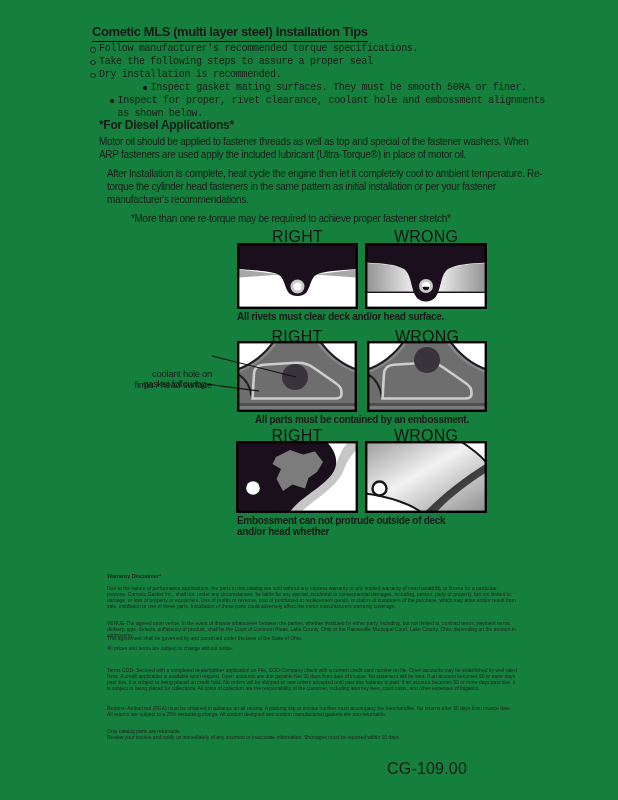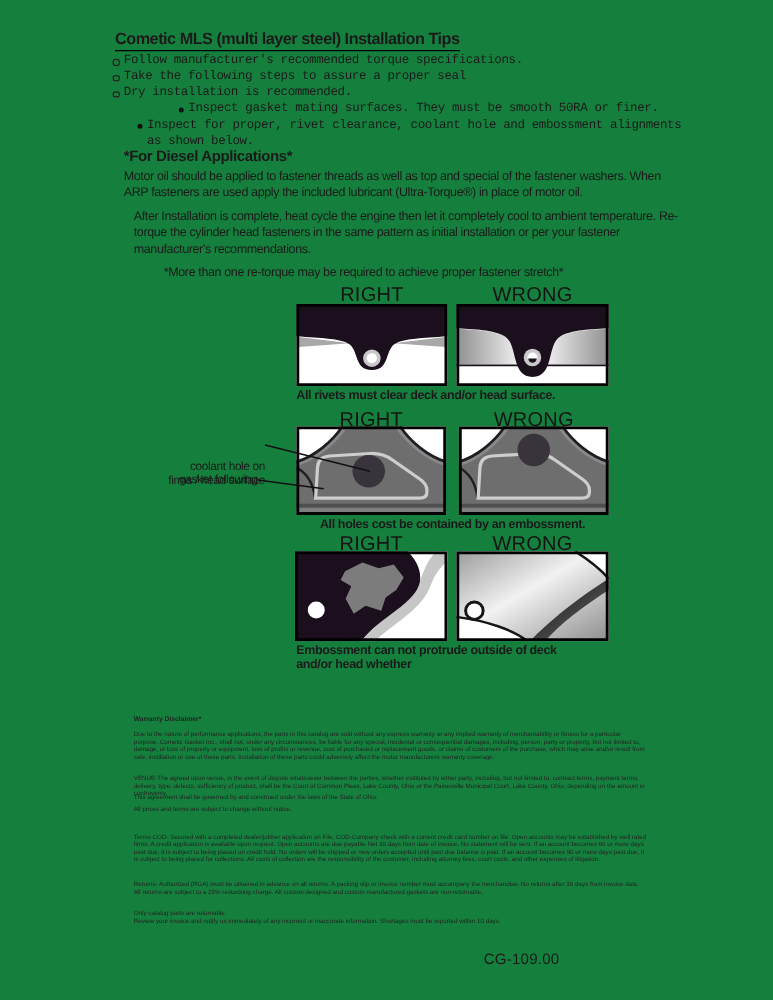--- a/index.html
+++ b/index.html
@@ -16,21 +16,21 @@
   .bullet-row{display:flex;align-items:flex-start;line-height:12.9px;font-size:10px;letter-spacing:-0.3px;font-family:Liberation Mono, monospace;}
   .bullet-row.sub{margin-left:20px;justify-content:center;}
   .o-marker{flex:none;width:3.5px;height:3.5px;border:1px solid #222;border-radius:50%;margin:4px 3.5px 0 0;}
   .dot-marker{flex:none;width:4px;height:4px;background:#111;border-radius:50%;margin:4px 3.5px 0 0;}
   .h2{font-size:12px;font-weight:bold;letter-spacing:-0.3px;}
   .rw-label{font-size:16px;letter-spacing:0.2px;text-align:center;color:#141414;}
   .caption{font-size:10px;font-weight:bold;letter-spacing:-0.3px;line-height:11px;}
   .callout{font-size:9.5px;letter-spacing:-0.3px;line-height:10.5px;text-align:right;}
   .fine{font-size:5px;line-height:6.15px;letter-spacing:0;color:#222;}
   .fine-h{font-size:5.4px;line-height:6.2px;font-weight:bold;color:#222;}
-  .footer-code{font-size:12px;letter-spacing:0.2px;color:#1a1a1a;}
+  .footer-code{font-size:16px;letter-spacing:0.2px;color:#1a1a1a;}
   svg{display:block;}
 </style>
 </head>
 <body>
 
 <div class="page">
 
   <div class="abs" style="left:92px;top:22px;">
     <span class="title">Cometic MLS (multi layer steel) Installation Tips</span>
   </div>
@@ -139,21 +139,21 @@
     <path d="M15.5 57.5 L17 33 Q17.5 24.5 26.5 23.8 L59 21.8 Q69 21.3 77 27 L98.5 42 Q104.5 46 104.5 51 L104.5 53 Q104.5 57.5 98.5 57.5 L20 57.5 Q15.5 57.5 15.5 57.5 Z" fill="none" stroke="#cdcdcd" stroke-width="2.6"></path>
     <circle cx="60" cy="19" r="13" fill="#39343b"></circle>
     <rect x="1.2" y="1.2" width="117.6" height="68.6" fill="none" stroke="#000000" stroke-width="2.4"></rect>
   </svg>
 
   <svg class="abs" style="left:204px;top:347px;z-index:5;" width="100" height="48" viewBox="0 0 100 48">
     <line x1="8" y1="9" x2="92" y2="30" stroke="#111111" stroke-width="1.1"></line>
     <line x1="2" y1="37" x2="55" y2="44" stroke="#111111" stroke-width="1.1"></line>
   </svg>
 
-  <div class="abs caption" style="left:237px;top:414px;width:250px;text-align:center;">All holes cost be contained by an embossment.</div>
+  <div class="abs caption" style="left:237px;top:414px;width:250px;text-align:center;">All parts must be contained by an embossment.</div>
 
   <div class="abs rw-label" style="left:236px;top:427px;width:122px;">RIGHT</div>
   <div class="abs rw-label" style="left:365px;top:427px;width:122px;">WRONG</div>
 
   <svg class="abs" style="left:236px;top:441px;" width="122" height="72" viewBox="0 0 122 72">
     <rect width="122" height="72" fill="#ffffff"></rect>
     <path d="M53 72 C70 52 92 40 99 26 C102 19 105 8 113 0 L122 0 L122 8 C112 16 110 24 107 31 C98 49 78 58 64 72 Z" fill="#c6c6c6"></path>
     <path d="M0 0 H90 C98 8 101 16 100 24 C97 42 68 52 53 72 H0 Z" fill="#1b0f1e"></path>
     <path d="M40 16 L54 9 L67 13.5 L79 10.5 L87 21 L81 31 L72.5 37 L69 47.5 L56.5 43.5 L47 50 L40.5 38 L45 28 L36.5 23 Z" fill="#7c7c7c"></path>
     <circle cx="17" cy="47" r="6.8" fill="#ffffff"></circle>

